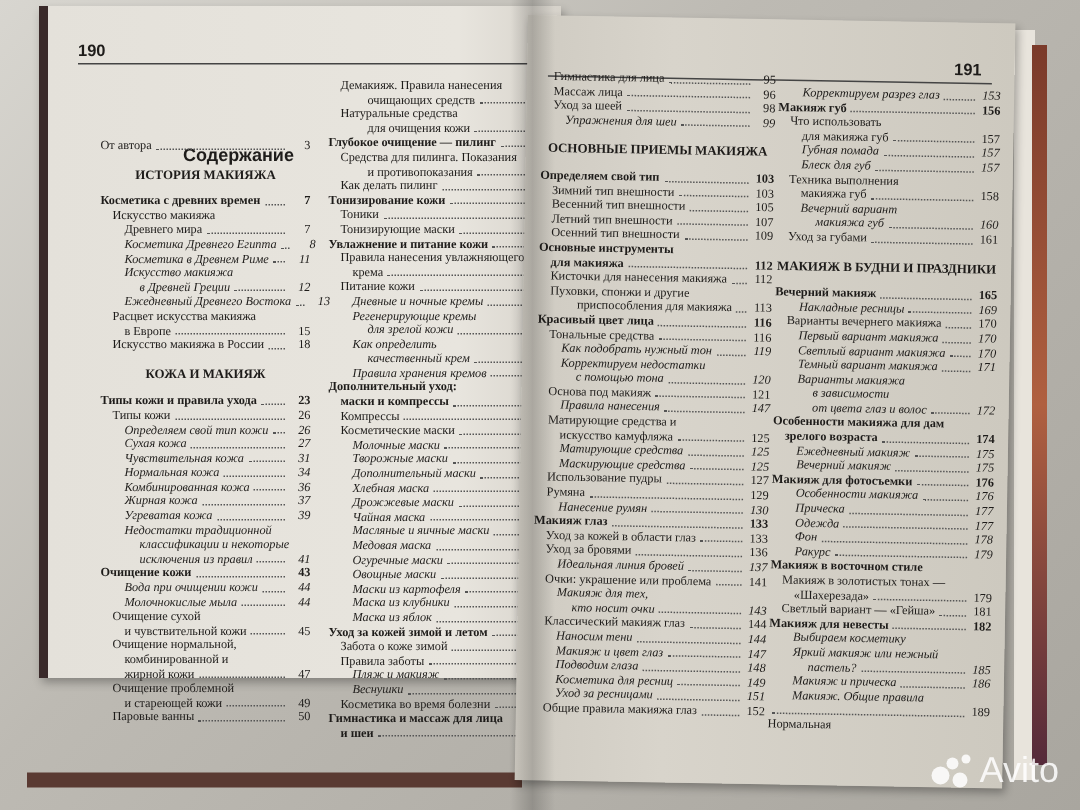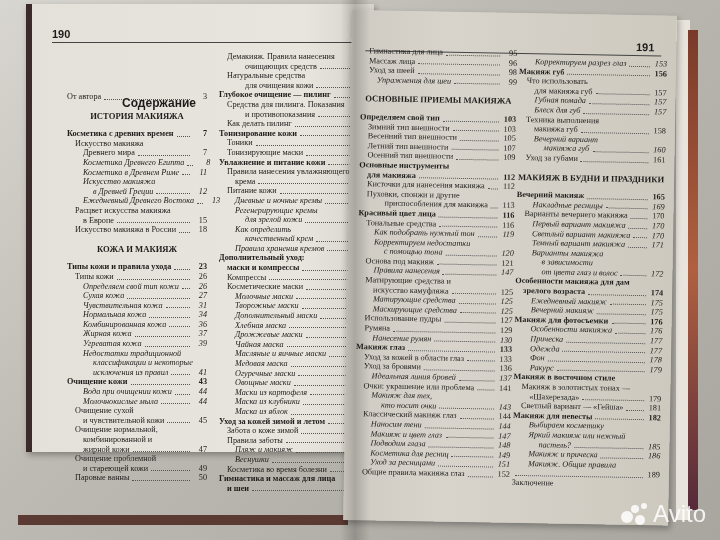--- a/index.html
+++ b/index.html
@@ -807,21 +807,21 @@
       </div>
       <div class="row i l2">
         <span class="t">Макияж. Общие правила</span>
       </div>
       <div class="row  ">
         <span class="t"></span>
         <span class="d"></span>
         <span class="n">189</span>
       </div>
       <div class="row  ">
-        <span class="t">Заключение</span>
+        <span class="t">Нормальная</span>
       </div>
     </div>
 </div>
 
 <div class="spine-shadow"></div>
 
 <div class="wm">
   <div class="dots">
     <span style="left:0;top:8px;width:12px;height:12px;"></span>
     <span style="left:10px;top:2px;width:8px;height:8px;"></span>

